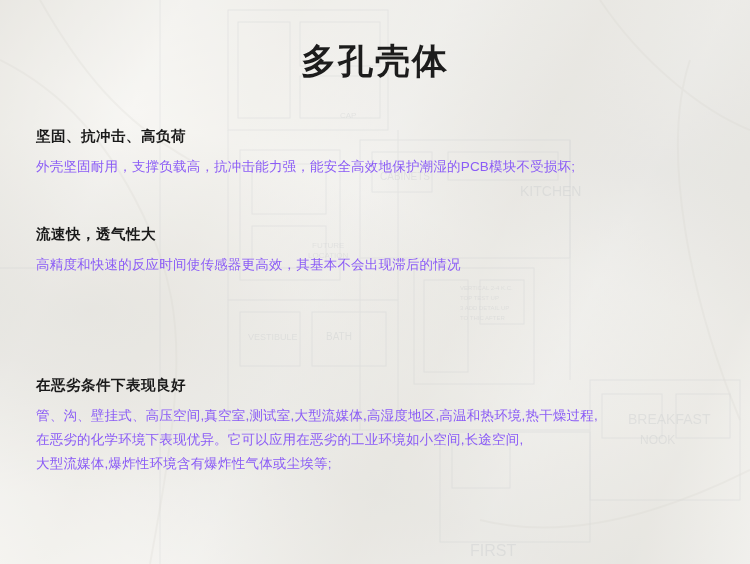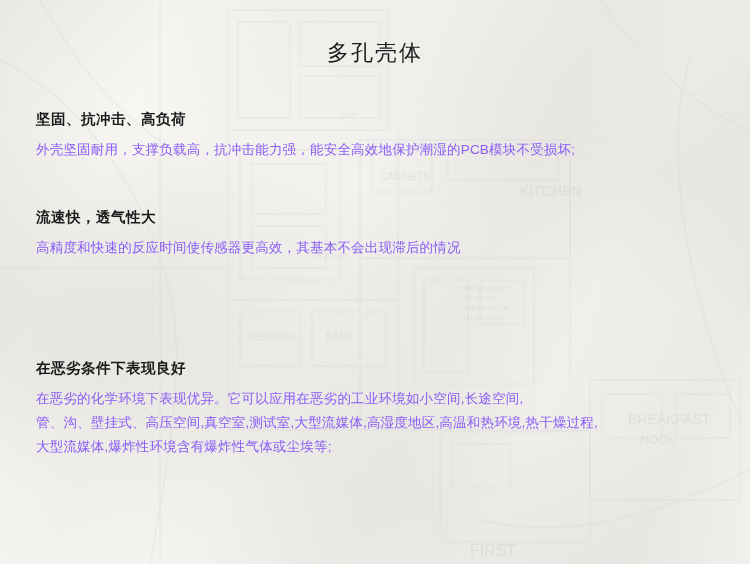--- a/index.html
+++ b/index.html
@@ -39,22 +39,22 @@
     inset: 0;
     background: rgba(255,255,255,0.58);
   }
   .content {
     position: relative;
     z-index: 5;
     padding: 0;
   }
   .title {
     text-align: center;
-    font-size: 22px;
-    font-weight: normal;
+    font-size: 35px;
+    font-weight: bold;
     color: #1c1c1c;
     letter-spacing: 2px;
     padding-top: 38px;
   }
   .blocks {
     margin-top: 42px;
     padding: 0 10px 0 12px;
     margin-left: 24px;
   }
   .block {
@@ -164,21 +164,21 @@
         <div class="block-body">
           <p>高精度和快速的反应时间使传感器更高效，其基本不会出现滞后的情况</p>
         </div>
       </div>
 
       <div class="sp-2"></div>
 
       <div class="block">
         <div class="block-heading">在恶劣条件下表现良好</div>
         <div class="block-body">
+          <p>管、沟、壁挂式、高压空间,真空室,测试室,大型流媒体,高湿度地区,高温和热环境,热干燥过程,</p>
           <p>在恶劣的化学环境下表现优异。它可以应用在恶劣的工业环境如小空间,长途空间,</p>
-          <p>管、沟、壁挂式、高压空间,真空室,测试室,大型流媒体,高湿度地区,高温和热环境,热干燥过程,</p>
           <p>大型流媒体,爆炸性环境含有爆炸性气体或尘埃等;</p>
         </div>
       </div>
 
     </div>
   </div>
 </div>
 
 </body></html>

